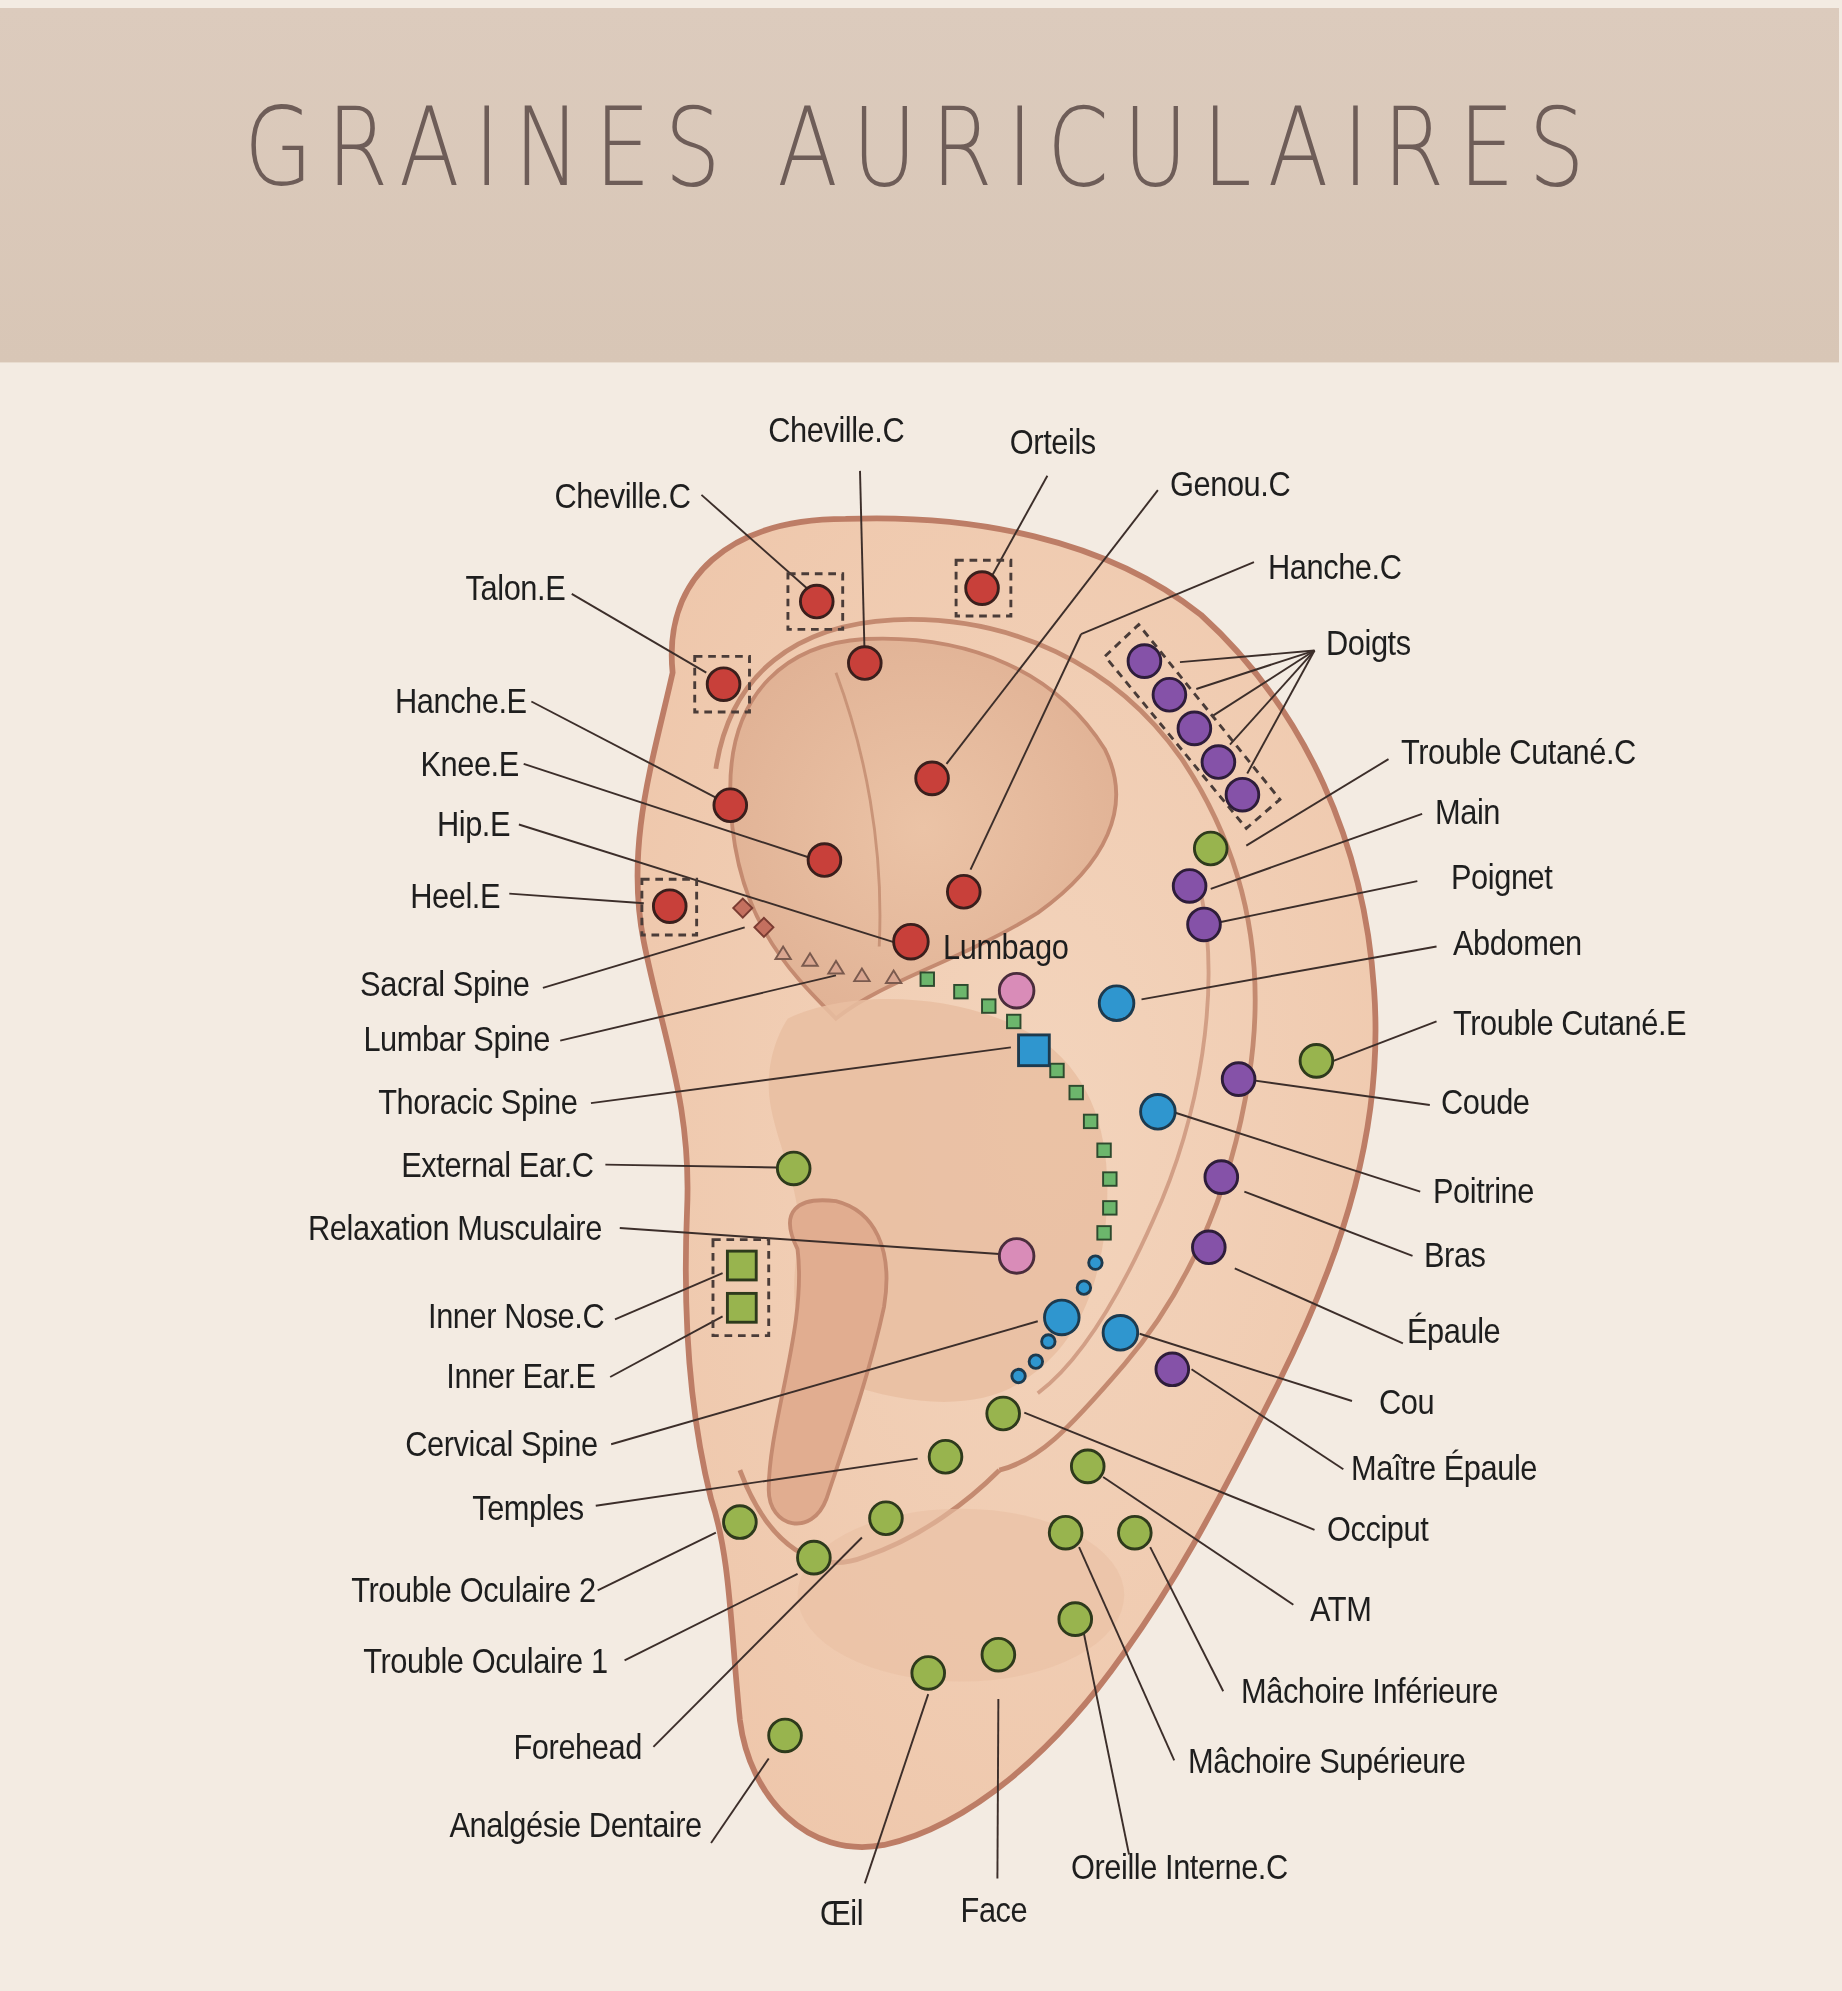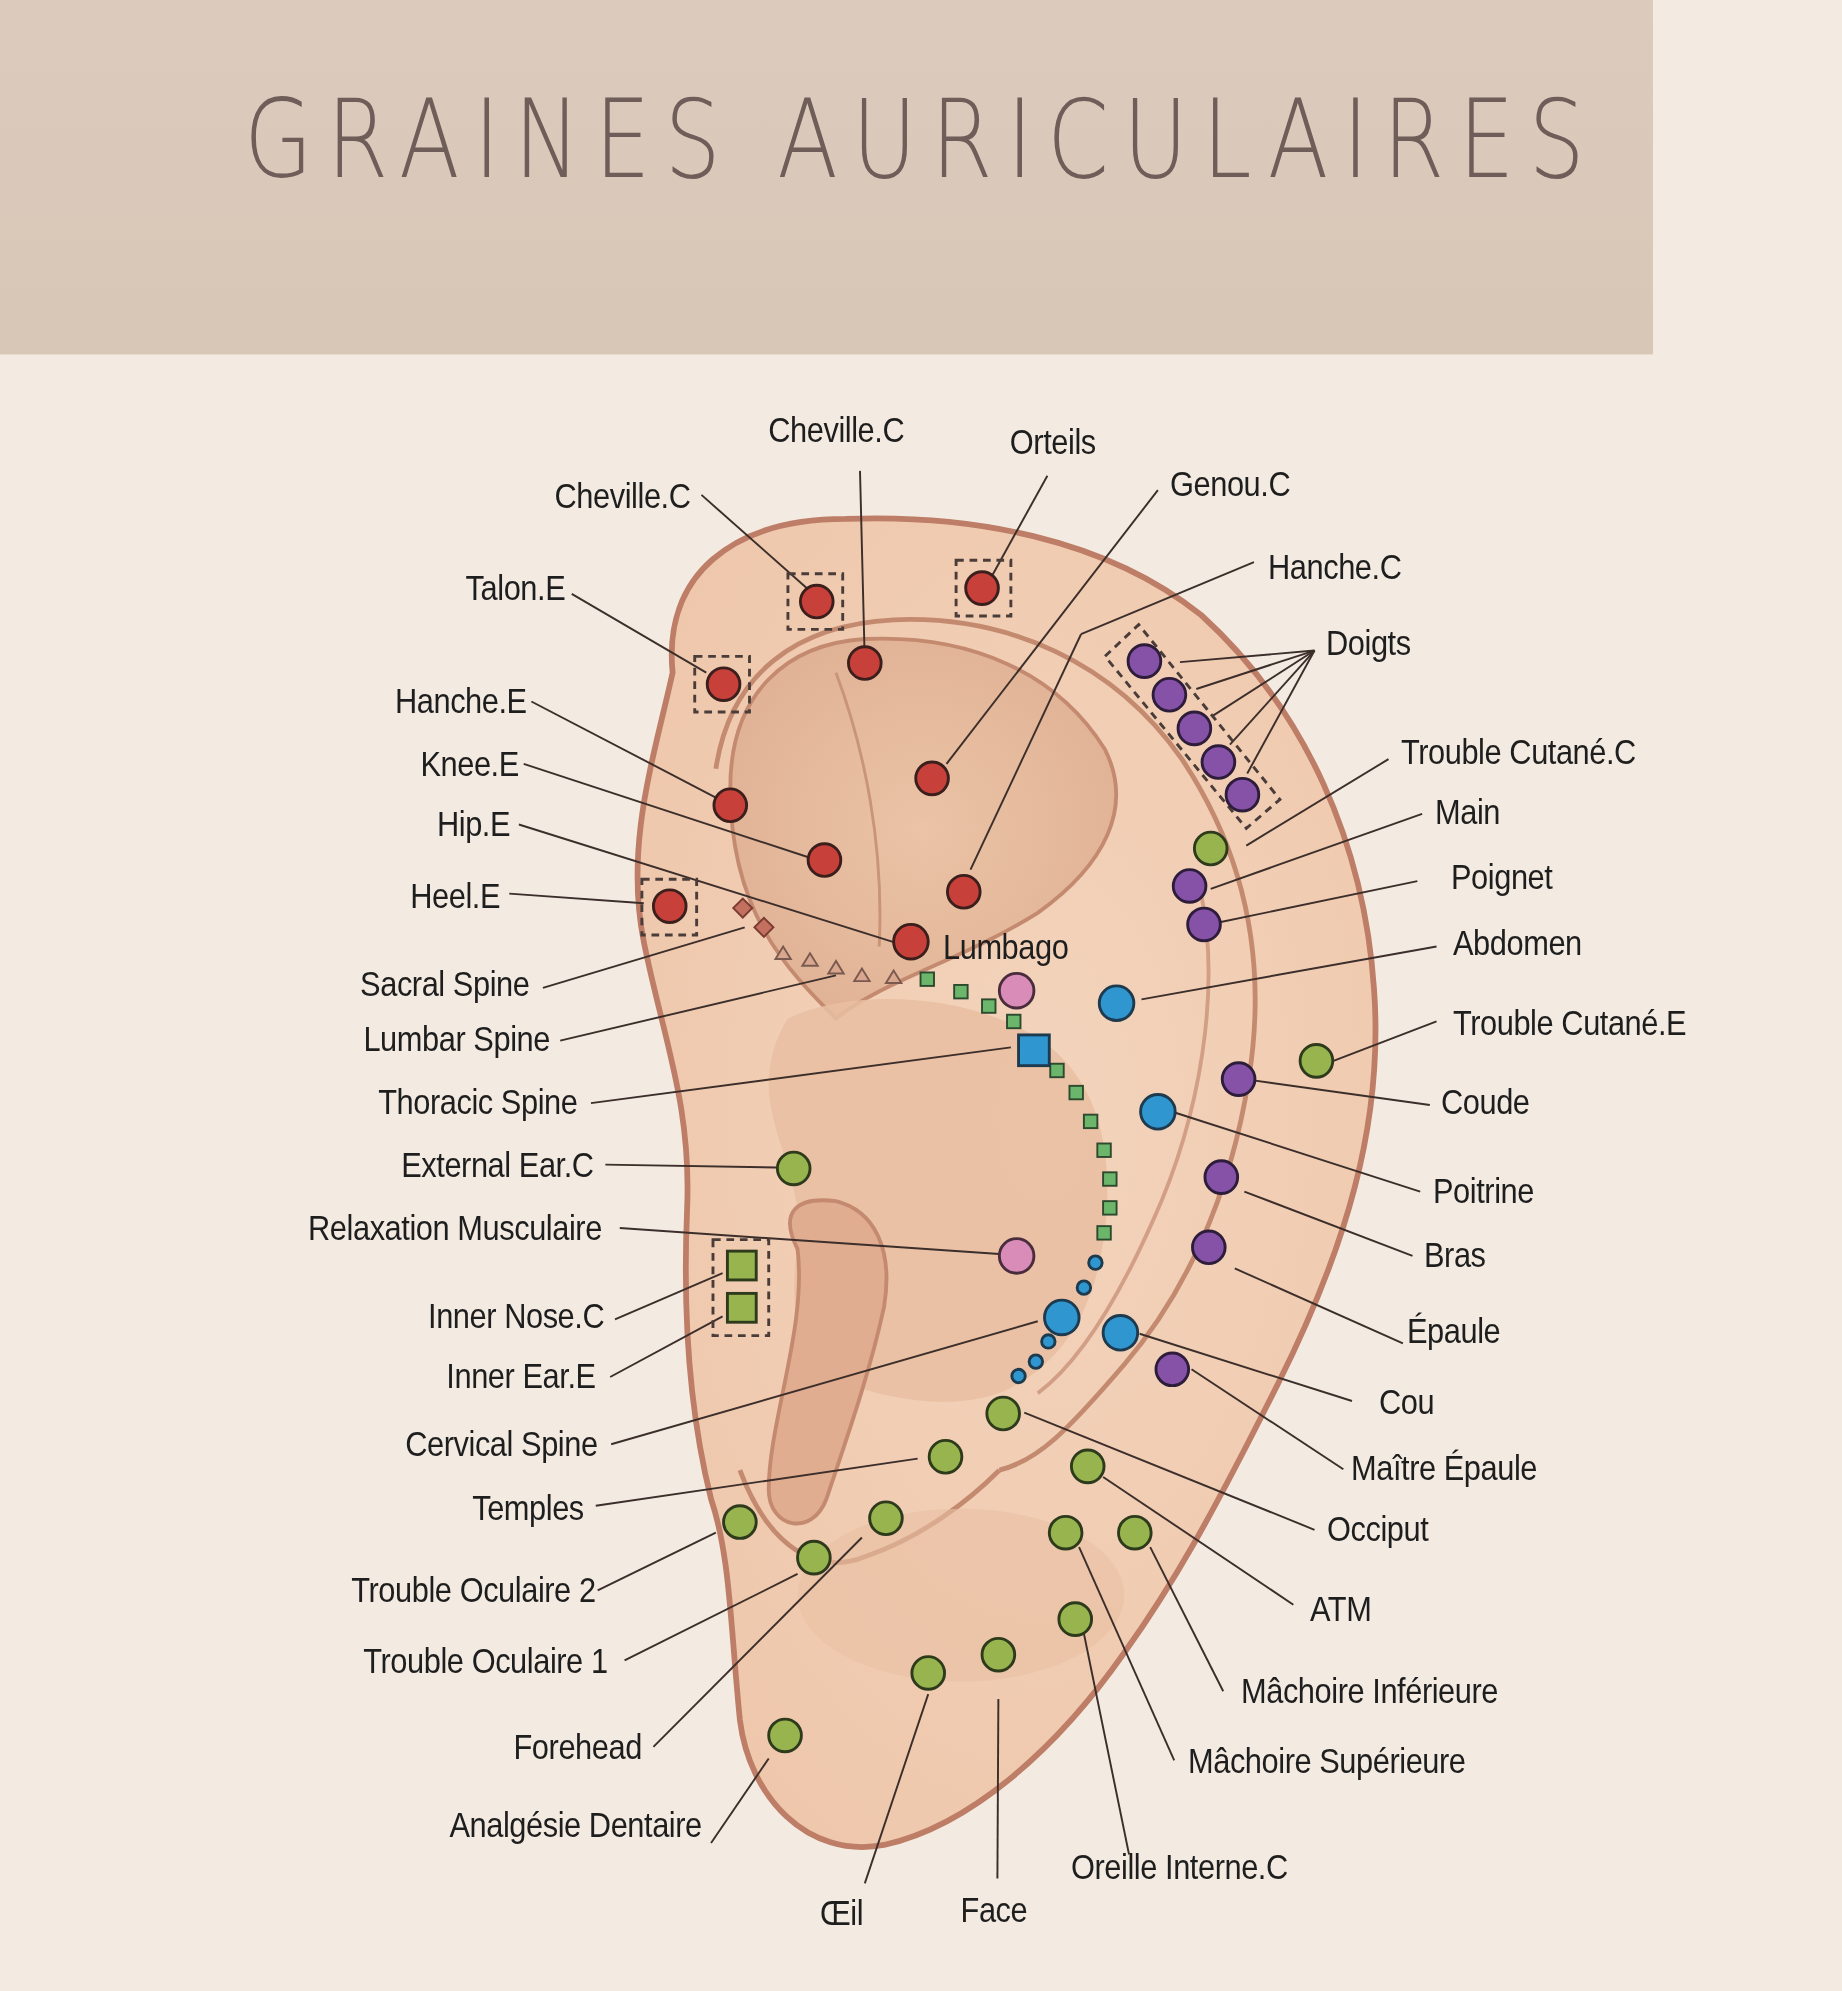--- a/index.html
+++ b/index.html
@@ -2,21 +2,21 @@
 <html><head>
 <meta charset="utf-8">
 <style>
   html, body { margin: 0; padding: 0; }
   body {
     width: 1843px; height: 1992px; position: relative; overflow: hidden;
     background: #f3ebe2;
     font-family: "Liberation Sans", "DejaVu Sans", sans-serif;
   }
   .header {
-    position: absolute; left: 0; top: 0; width: 1653px; height: 354px;
+    position: absolute; left: 0; top: 8px; width: 1839px; height: 354px;
     background: linear-gradient(#dccbbd, #d8c6b6);
     border-bottom: 1.9px solid #e8dccf;
   }
   .title {
     position: absolute; left: 0; top: 77px; width: 1843px; text-align: center;
     font-family: "DejaVu Sans", sans-serif; font-weight: 200;
     font-size: 108px; letter-spacing: 17.3px; color: #6e5d58;
     transform: scaleX(0.82); transform-origin: center;
   }
   .canvas { position: absolute; left: 0; top: 0; width: 1843px; height: 1992px; }

